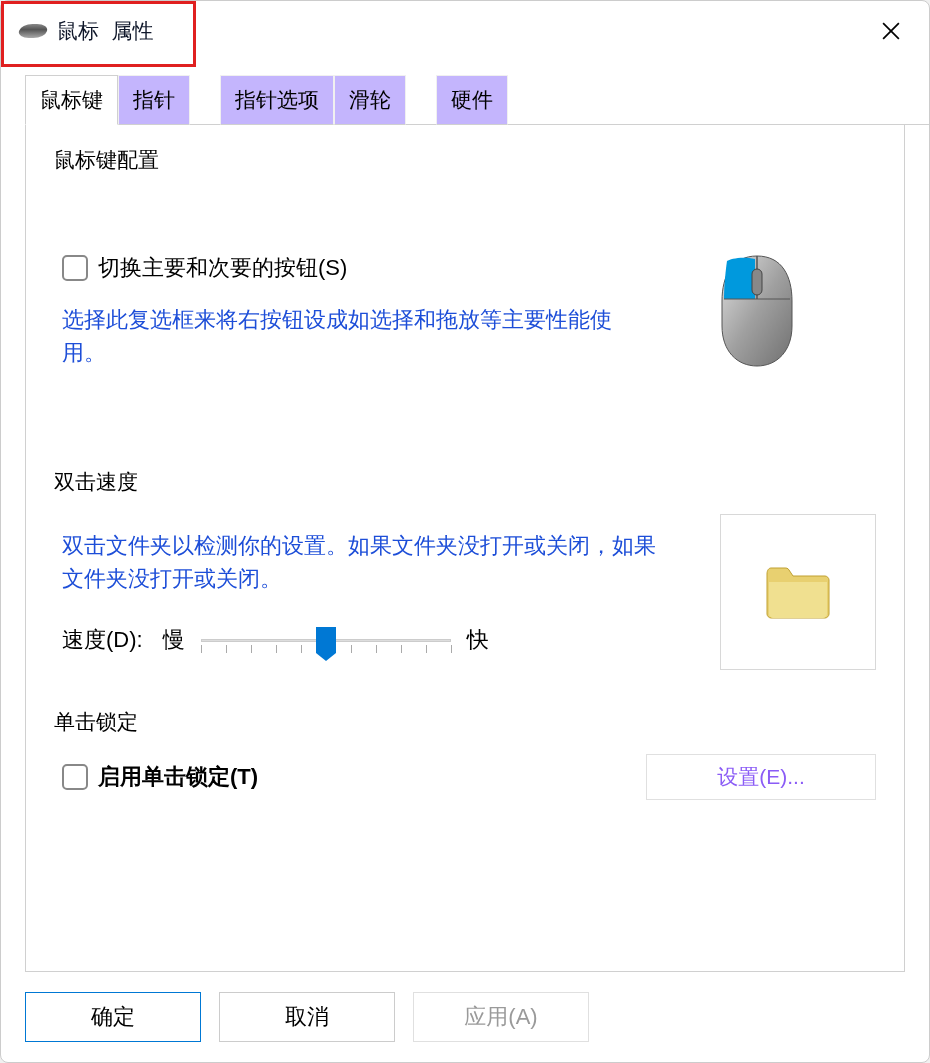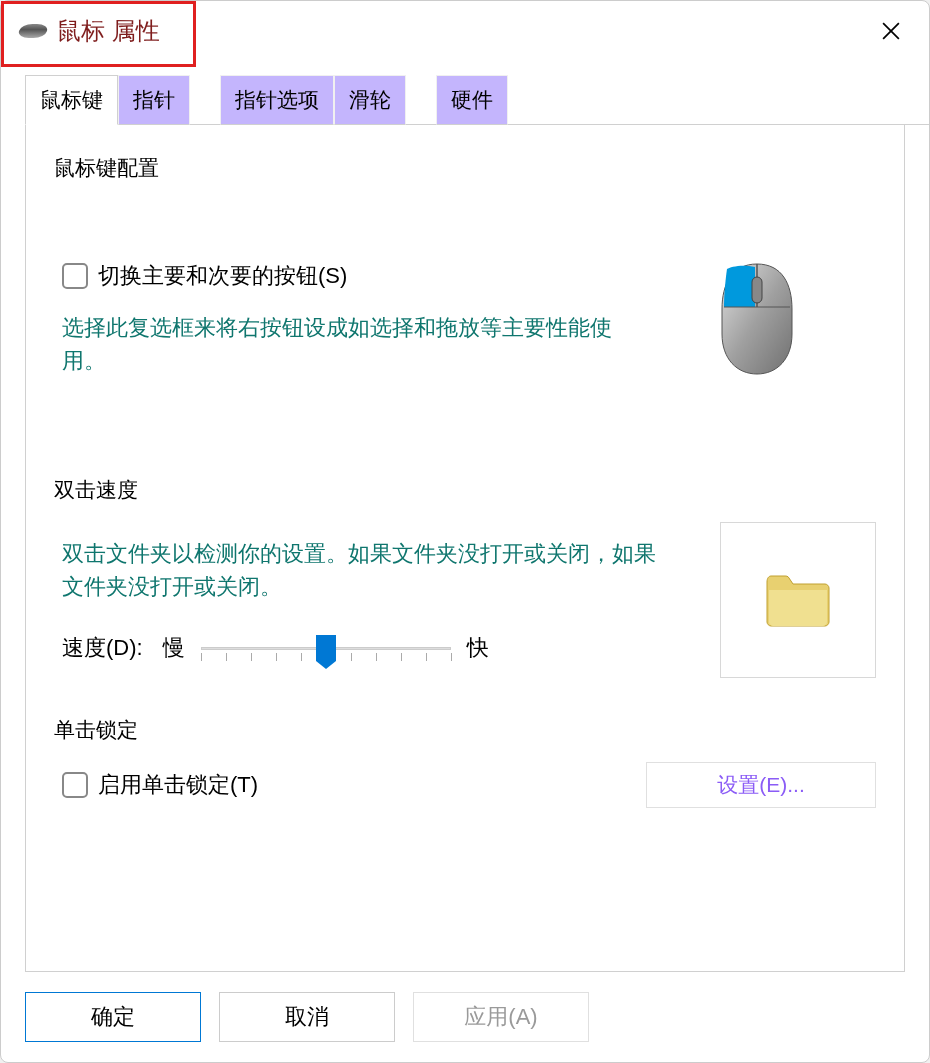--- a/index.html
+++ b/index.html
@@ -42,22 +42,23 @@
     .title-icon {
       width: 28px;
       height: 14px;
       background: linear-gradient(to bottom, #888 0%, #555 40%, #aaa 100%);
       border-radius: 50% / 60%;
       margin-left: 10px;
       margin-right: 10px;
       transform: skewX(-15deg);
     }
     .title-text {
-      font-size: 24px;
-      color: #7f1d1d;
+      font-size: 21px;
+      color: #0f172a;
+      font-family: Liberation Mono, monospace;
     }
     .close-btn {
       margin-left: auto;
       width: 60px;
       height: 50px;
       display: flex;
       align-items: center;
       justify-content: center;
       cursor: pointer;
       font-size: 20px;
@@ -101,21 +102,21 @@
     .tab-fill {
       flex: 1;
       border-bottom: 1px solid #d0d0d0;
     }
     .content {
       flex: 1;
       border: 1px solid #d0d0d0;
       border-top: none;
       margin: 0 24px 20px 24px;
       margin-top: -1px;
-      padding: 30px 28px 20px 28px;
+      padding: 22px 28px 20px 28px;
       position: relative;
       z-index: 1;
     }
     .group-title {
       font-size: 21px;
       color: #000;
       margin-bottom: 18px;
     }
     .group {
       margin-bottom: 38px;
@@ -142,21 +143,21 @@
       margin-right: 10px;
       cursor: pointer;
       flex-shrink: 0;
     }
     .check-label {
       font-size: 22px;
       color: #000;
     }
     .desc-text {
       font-size: 22px;
-      color: #0f766e;
+      color: #1d4ed8;
       line-height: 1.5;
       margin-left: 8px;
     }
     .mouse-img {
       width: 238px;
       height: 238px;
       background: #fff;
       display: flex;
       align-items: center;
       justify-content: center;
@@ -366,21 +367,21 @@
             <path d="M 4 10 L 4 50 C 4 52 6 54 8 54 L 62 54 C 64 54 66 52 66 50 L 66 16 C 66 14 64 12 62 12 L 30 12 L 26 6 C 25 4 23 4 22 4 L 8 4 C 6 4 4 6 4 10 Z" fill="#e8d070" stroke="#c0a030" stroke-width="1"></path>
             <path d="M 6 18 L 64 18 L 64 50 C 64 52 62 54 60 54 L 10 54 C 8 54 6 52 6 50 Z" fill="#f0e090"></path>
           </svg>
         </div>
       </div>
     </div>
 
     <div class="group" style="margin-bottom:10px;">
       <div class="group-title">单击锁定</div>
       <div class="lock-row">
-        <div style="display:flex;align-items:center;">
+        <div style="display:flex;align-items:center;font-weight:bold;">
           <div class="checkbox"></div>
           <div class="check-label">启用单击锁定(T)</div>
         </div>
         <button class="settings-btn" disabled="">设置(E)...</button>
       </div>
     </div>
 
   </div>
 
   <div class="footer">

